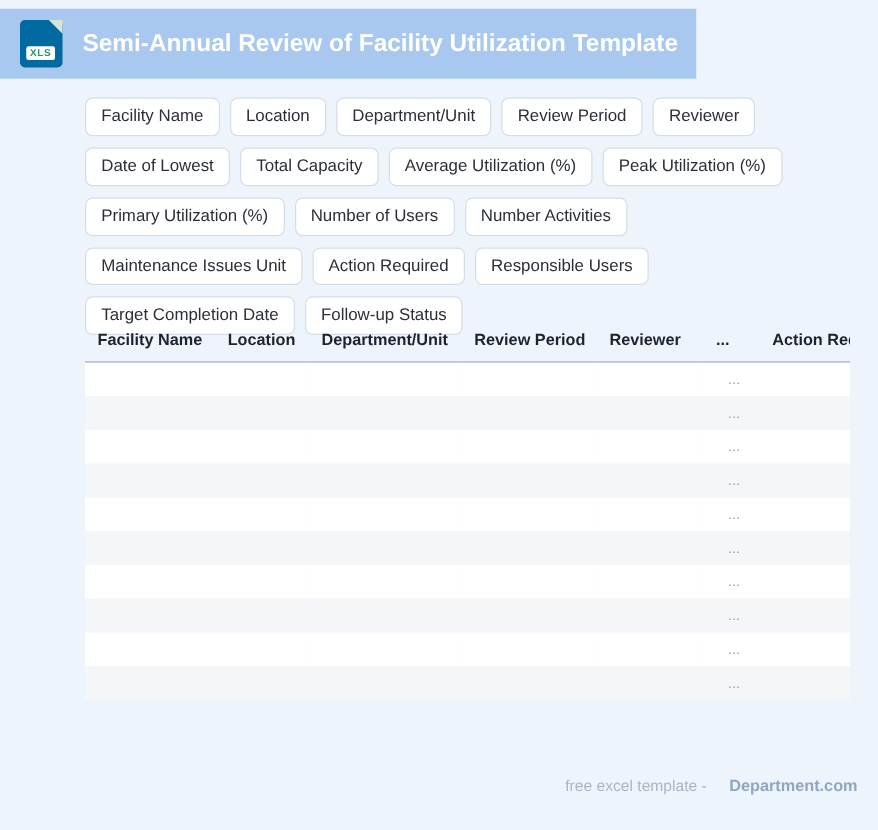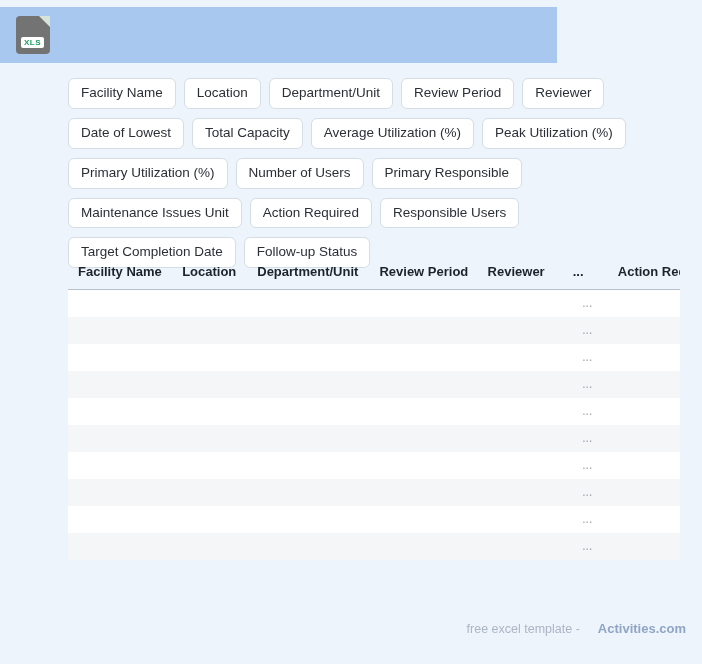--- a/index.html
+++ b/index.html
@@ -24,21 +24,21 @@
     width: 557px;
     height: 56px;
     background: #a8c8ef;
     display: flex;
     align-items: center;
     padding-left: 16px;
   }
   .xls-icon {
     width: 34px;
     height: 38px;
-    background: #737373;
+    background: #0369a1;
     border-radius: 4px;
     position: relative;
     flex: 0 0 auto;
     display: flex;
     align-items: flex-end;
     justify-content: flex-start;
   }
   .xls-icon .fold {
     position: absolute;
     top: 0;
@@ -138,35 +138,36 @@
   }
 </style>
 </head>
 <body>
 
 <div class="header">
   <div class="xls-icon">
     <div class="fold"></div>
     <span class="tag">XLS</span>
   </div>
+  <div class="header-title">Semi-Annual Review of Facility Utilization Template</div>
 </div>
 
 <div class="chips">
     <div class="chip">Facility Name</div>
     <div class="chip">Location</div>
     <div class="chip">Department/Unit</div>
     <div class="chip">Review Period</div>
     <div class="chip">Reviewer</div>
     <div class="chip">Date of Lowest</div>
     <div class="chip">Total Capacity</div>
     <div class="chip">Average Utilization (%)</div>
     <div class="chip">Peak Utilization (%)</div>
     <div class="chip">Primary Utilization (%)</div>
     <div class="chip">Number of Users</div>
-    <div class="chip">Primary Responsible</div>
+    <div class="chip">Number Activities</div>
     <div class="chip">Maintenance Issues Unit</div>
     <div class="chip">Action Required</div>
     <div class="chip">Responsible Users</div>
     <div class="chip">Target Completion Date</div>
     <div class="chip">Follow-up Status</div>
   </div>
 
 <div class="table-wrap">
   <table class="sheet">
     <thead>
@@ -270,14 +271,14 @@
           <td></td>
           <td class="dots">...</td>
           <td></td>
         </tr>
       </tbody>
   </table>
 </div>
 
 <div class="footer">
   <span>free excel template -</span>
-  <span class="brand">Activities.com</span>
+  <span class="brand">Department.com</span>
 </div>
 
 </body></html>

